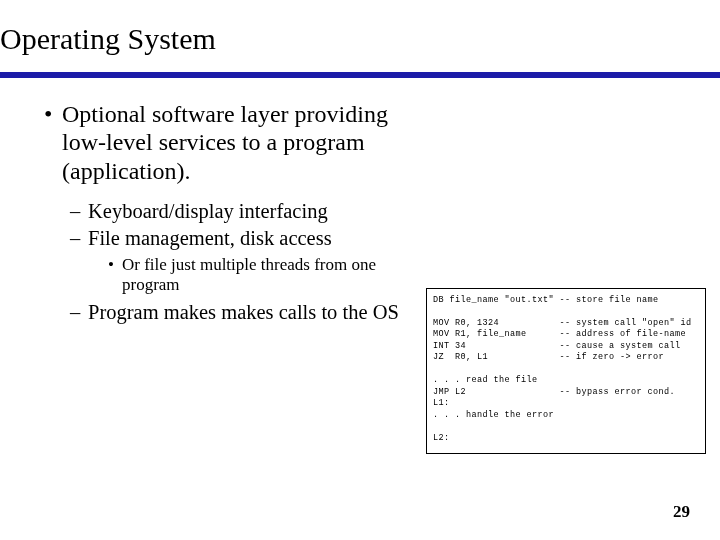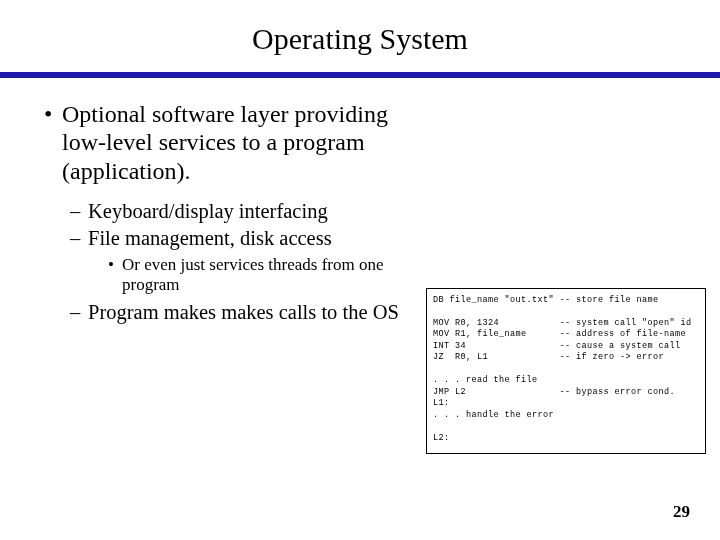--- a/index.html
+++ b/index.html
@@ -12,21 +12,20 @@
     color: #000;
     overflow: hidden;
   }
   .slide {
     position: relative;
     width: 720px;
     height: 540px;
     box-sizing: border-box;
   }
   .title {
-    text-align: center;
     font-size: 30px;
     padding-top: 22px;
     padding-bottom: 10px;
   }
   .title-rule {
     height: 6px;
     background: #1c1ca8;
     margin: 6px 0 22px 0;
   }
   .content {
@@ -138,21 +137,21 @@
     <div class="lvl2-list">
       <div class="lvl2">
         <span class="dash">–</span><span class="txt">Keyboard/display interfacing</span>
       </div>
       <div class="lvl2">
         <span class="dash">–</span><span class="txt">File management, disk access</span>
       </div>
 
       <div class="lvl3-list">
         <div class="lvl3">
-          <span class="dot">•</span><span class="txt">Or even just services threads from one program</span>
+          <span class="dot">•</span><span class="txt">Or file just multiple threads from one program</span>
         </div>
       </div>
 
       <div class="lvl2">
         <span class="dash">–</span><span class="txt">Program makes makes calls to the OS</span>
       </div>
     </div>
 
   </div>
 

